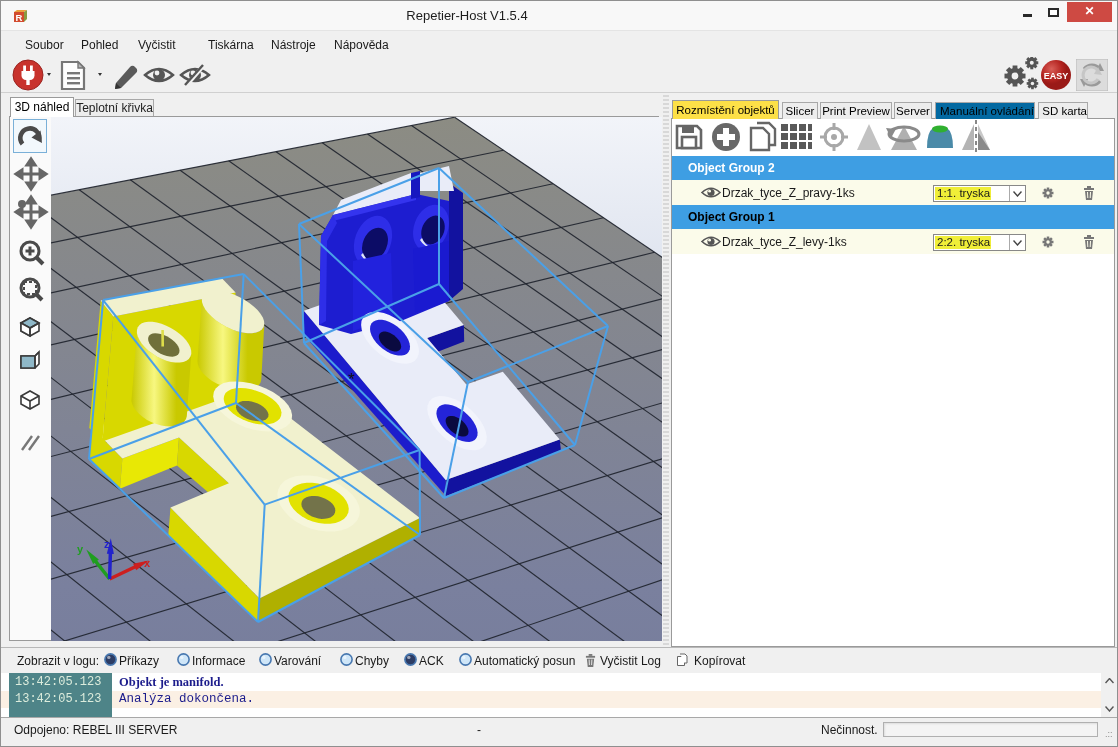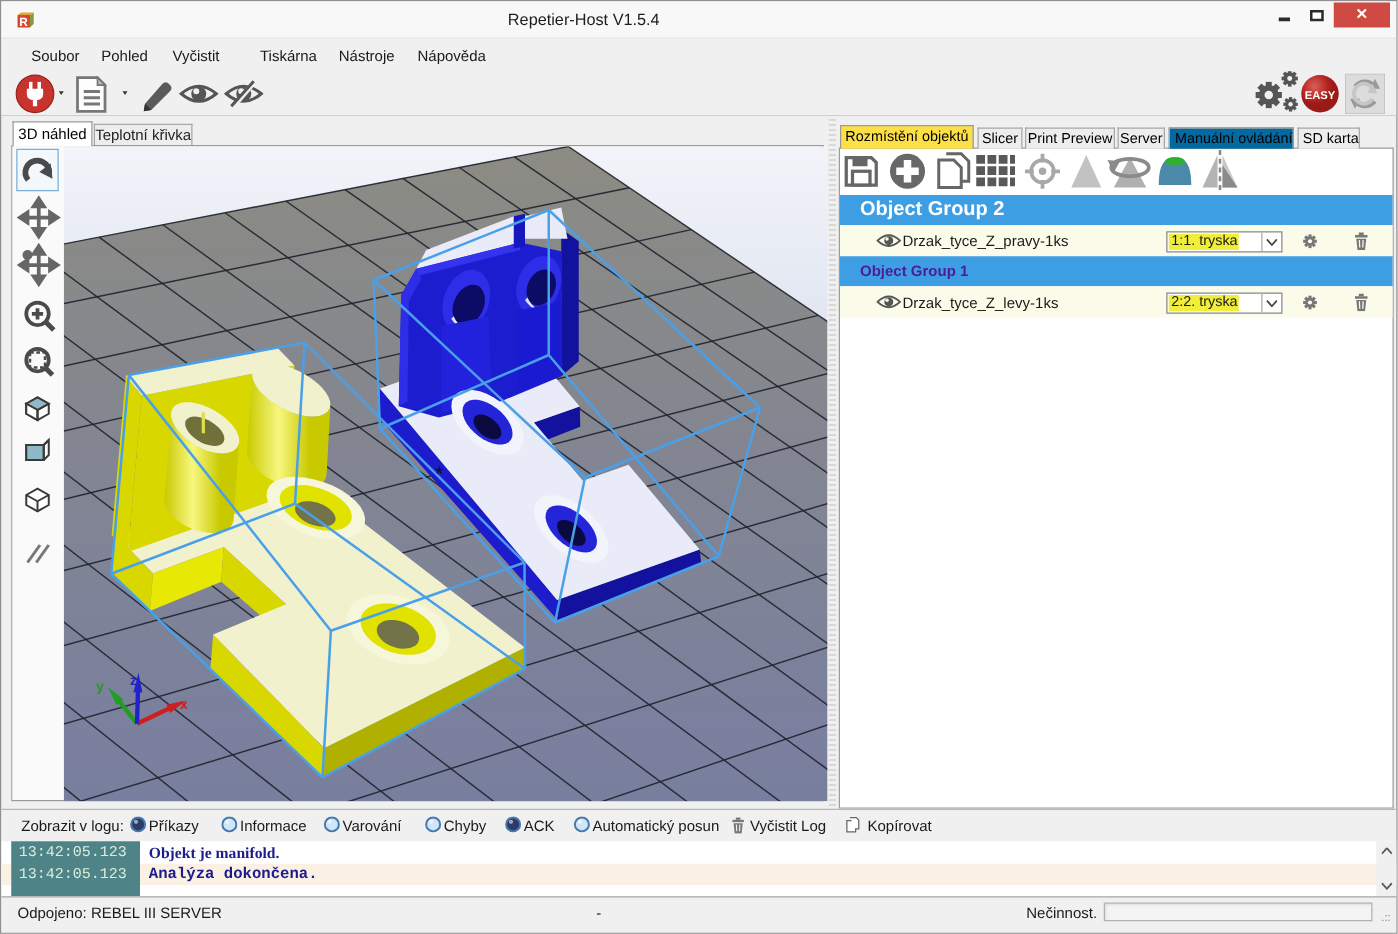--- a/index.html
+++ b/index.html
@@ -407,23 +407,23 @@
   <ellipse cx="15" cy="7" rx="8" ry="3.4" fill="#30b030"></ellipse>
     </g>
  <g transform="translate(288,0)">
       <polygon points="13,4 13,30 1,30" fill="#b4b4b4"></polygon>
       <polygon points="17,4 17,30 29,30" fill="#c8c8c8"></polygon>
   <line x1="15" y1="0" x2="15" y2="32" stroke="#888" stroke-width="2" stroke-dasharray="4 3"></line>
   <polygon points="17,12 29,30 17,30" fill="#8a8a8a"></polygon>
     </g>
 </svg>
 
-<div class="abs" style="left:671px;top:155px;width:442px;height:24px;background:#3e9ee3;color:#fff;font-size:16px;font-weight:bold;line-height:24px"><span style="margin-left:16px">Object Group 2</span></div>
+<div class="abs" style="left:671px;top:155px;width:442px;height:24px;background:#3e9ee3;color:#fff;font-size:12px;font-weight:bold;line-height:24px"><span style="margin-left:16px">Object Group 2</span></div>
 <div class="abs" style="left:671px;top:179px;width:442px;height:25px;background:#fbfbea"></div>
-<div class="abs" style="left:671px;top:204px;width:442px;height:24px;background:#3e9ee3;color:#4c1d95;font-size:12px;font-weight:bold;line-height:24px"><span style="margin-left:16px">Object Group 1</span></div>
+<div class="abs" style="left:671px;top:204px;width:442px;height:24px;background:#3e9ee3;color:#000000;font-size:12px;font-weight:bold;line-height:24px"><span style="margin-left:16px">Object Group 1</span></div>
 <div class="abs" style="left:671px;top:228px;width:442px;height:25px;background:#fbfbea"></div>
 
 <div class="abs tb" style="left:721px;top:185px">Drzak_tyce_Z_pravy-1ks</div>
 <div class="abs tb" style="left:721px;top:234px">Drzak_tyce_Z_levy-1ks</div>
 
 <svg class="abs" style="left:700px;top:185px" width="20" height="13" viewBox="0 0 20 13">
     <path d="M1 6.5 Q10 -2 19 6.5 Q10 15 1 6.5 Z" fill="none" stroke="#555" stroke-width="1.6"></path>
     <circle cx="10" cy="6.5" r="3.6" fill="#555"></circle>
     <circle cx="8.6" cy="5.2" r="1.4" fill="#fbfbea"></circle>
   </svg>
@@ -536,21 +536,21 @@
     </g>
   </svg>
 <div class="abs tb" style="left:693px;top:653px">Kopírovat</div>
 
 <div class="abs" style="left:0;top:672px;width:1118px;height:44px;background:#fff"></div>
 <div class="abs" style="left:0;top:690px;width:1118px;height:17px;background:#fbf0e4"></div>
 <div class="abs" style="left:8px;top:672px;width:103px;height:44px;background:#4e8488"></div>
 <div class="abs" style="left:14px;top:674px;font-family:'Liberation Mono',monospace;font-size:12px;color:#dcecdc">13:42:05.123</div>
 <div class="abs" style="left:14px;top:691px;font-family:'Liberation Mono',monospace;font-size:12px;color:#dcecdc">13:42:05.123</div>
 <div class="abs" style="left:118px;top:674px;font-family:Liberation Serif, serif;font-size:12.5px;font-weight:bold;color:#1c1c8c">Objekt je manifold.</div>
-<div class="abs" style="left:118px;top:691px;font-family:'Liberation Mono',monospace;font-size:12.5px;font-weight:bold;color:#1c1c8c">Analýza dokončena.</div>
+<div class="abs" style="left:118px;top:691px;font-family:'Liberation Mono',monospace;font-size:12.5px;font-weight:normal;color:#1c1c8c">Analýza dokončena.</div>
 
 <div class="abs" style="left:1100px;top:672px;width:17px;height:44px;background:#f0f0f0"></div>
 <svg class="abs" style="left:1104px;top:677px" width="9" height="6">
     <polyline points="0.5,5 4.5,0.5 8.5,5" fill="none" stroke="#555" stroke-width="1.4"></polyline>
   </svg>
 <svg class="abs" style="left:1104px;top:705px" width="9" height="6">
     <polyline points="0.5,0.5 4.5,5 8.5,0.5" fill="none" stroke="#555" stroke-width="1.4"></polyline>
   </svg>
 
 <div class="abs" style="left:0;top:716px;width:1118px;height:25px;background:#f0f0f0;border-top:1px solid #a8a8a8"></div>

